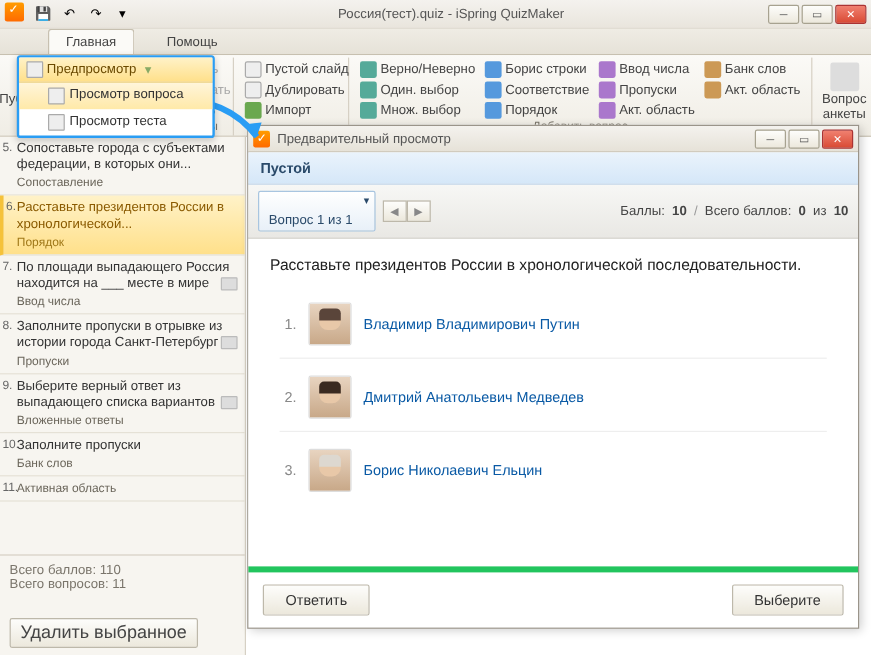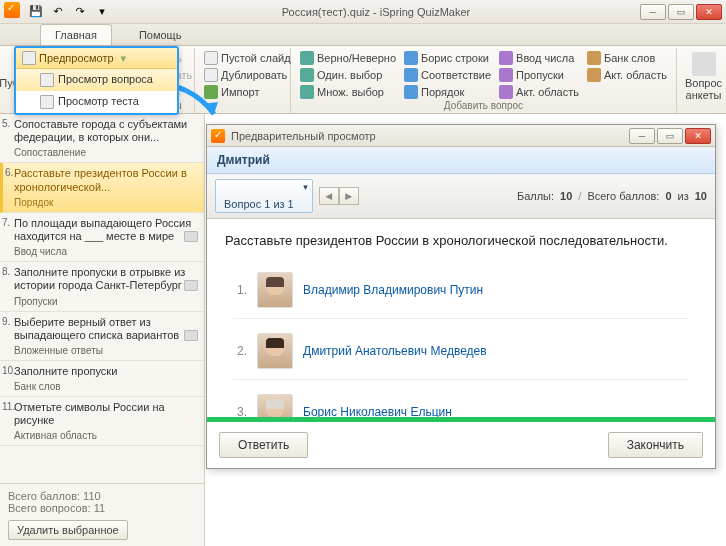--- a/index.html
+++ b/index.html
@@ -33,31 +33,31 @@
 .qlist{flex:1;overflow:hidden}
 .qitem{padding:4px 6px 4px 14px;border-bottom:1px solid #e5e1d6;font-size:11px;color:#333;position:relative}
 .qitem .num{position:absolute;left:2px;top:4px;color:#666;font-size:10px}
 .qitem .qtext{color:#333;line-height:1.2;display:block;margin-bottom:2px}
 .qitem .qtype{color:#6b665b;font-size:10px}
 .qitem .thumb{position:absolute;right:6px;top:18px;width:14px;height:11px;background:#ddd;border:1px solid #bbb;border-radius:1px}
 .qitem.active{background:linear-gradient(#fff2c8,#ffe08a);border-left:3px solid #f5c23a;padding-left:11px}
 .qitem.active .qtext{color:#8a5a00}
 .qitem.active .qtype{color:#a07818}
 .sidebar-footer{padding:6px 8px;border-top:1px solid #d6d0c4;font-size:10px;color:#7a756b}
-.del-btn{margin-top:6px;padding:3px 8px;border:1px solid #bdb8aa;background:linear-gradient(#fdfdfb,#ece8dc);border-radius:2px;font-size:11px;color:#444}
+.del-btn{margin-top:22px;padding:3px 8px;border:1px solid #bdb8aa;background:linear-gradient(#fdfdfb,#ece8dc);border-radius:2px;font-size:15px;color:#444}
 
 .dropdown-open{position:absolute;top:46px;left:14px;z-index:5;border:2px solid #2a9df4;border-radius:3px;background:#fff;box-shadow:0 2px 6px rgba(0,0,0,.2)}
 .dd-head{display:flex;align-items:center;gap:3px;padding:3px 6px;background:linear-gradient(#fff2c8,#ffe08a);border-bottom:1px solid #e8c96a;font-size:10px;color:#6b4a00}
 .dd-item{display:flex;align-items:flex-start;gap:4px;padding:4px 24px;font-size:11px;color:#333}
 .dd-item.hl{background:linear-gradient(#fff5da,#ffe9a8)}
 .dd-icon{width:14px;height:14px;border:1px solid #aaa;border-radius:1px;background:#eee}
 
 .arrow{position:absolute;top:66px;left:106px;z-index:4;pointer-events:none}
 
-.preview-win{position:absolute;top:124px;left:206px;width:510px;height:345px;border:1px solid #9a948a;background:#fff;box-shadow:2px 2px 8px rgba(0,0,0,.2);z-index:3}
+.preview-win{position:absolute;top:104px;left:206px;width:510px;height:420px;border:1px solid #9a948a;background:#fff;box-shadow:2px 2px 8px rgba(0,0,0,.2);z-index:3}
 .pv-title{height:22px;background:linear-gradient(#f4f2ee,#e6e2d8);display:flex;align-items:center;padding:0 4px;border-bottom:1px solid #c7c0b0}
 .pv-title .app-logo{width:14px;height:14px}
 .pv-title-text{flex:1;color:#555;margin-left:2px}
 .pv-body{height:calc(100% - 22px);display:flex;flex-direction:column}
 .pv-head{background:linear-gradient(#eaf3fc,#d5e7f8);border-bottom:1px solid #b8cfe5;padding:6px 10px;font-size:12px;font-weight:bold;color:#2a4a6a}
 .pv-toolbar{background:linear-gradient(#f7f7f5,#e9e8e4);border-bottom:1px solid #c9c6bd;padding:5px 8px;display:flex;align-items:center;gap:6px;font-size:11px;color:#444}
 .pv-drop{border:1px solid #a8c5e0;background:linear-gradient(#fff,#e8f0f8);padding:18px 18px 2px 8px;border-radius:2px;color:#2a4a6a;position:relative}
 .pv-drop::after{content:"▾";position:absolute;right:4px;top:2px;color:#2a4a6a;font-size:9px}
 .pv-nav{display:flex}
 .pv-navbtn{width:20px;height:18px;border:1px solid #bdb8aa;background:linear-gradient(#fdfdfb,#ece8dc);display:flex;align-items:center;justify-content:center;color:#888;font-size:9px}
@@ -226,21 +226,21 @@
 
 <div class="content">
   <div class="sidebar">
     <div class="qlist" id="qlist">
         <div class="qitem"><span class="num">5.</span><span class="qtext">Сопоставьте города с субъектами федерации, в которых они...</span><span class="qtype">Сопоставление</span></div>
         <div class="qitem active"><span class="num">6.</span><span class="qtext">Расставьте президентов России в хронологической...</span><span class="qtype">Порядок</span></div>
         <div class="qitem"><span class="num">7.</span><span class="qtext">По площади выпадающего Россия находится на ___ месте в мире</span><span class="qtype">Ввод числа</span><span class="thumb"></span></div>
         <div class="qitem"><span class="num">8.</span><span class="qtext">Заполните пропуски в отрывке из истории города Санкт-Петербург</span><span class="qtype">Пропуски</span><span class="thumb"></span></div>
         <div class="qitem"><span class="num">9.</span><span class="qtext">Выберите верный ответ из выпадающего списка вариантов</span><span class="qtype">Вложенные ответы</span><span class="thumb"></span></div>
         <div class="qitem"><span class="num">10.</span><span class="qtext">Заполните пропуски</span><span class="qtype">Банк слов</span></div>
-        <div class="qitem"><span class="num">11.</span><span class="qtext">Отметьте символы России на рисунке</span><span class="qtype">Активная область</span></div>
+        <div class="qitem"><span class="num">11.</span><span class="qtype">Активная область</span></div>
       </div>
     <div class="sidebar-footer">
       <div>Всего баллов: 110</div>
       <div>Всего вопросов: 11</div>
       <button class="del-btn">Удалить выбранное</button>
     </div>
   </div>
 </div>
 
 <div class="dropdown-open">
@@ -270,21 +270,21 @@
   <div class="pv-title">
     <div class="app-logo"></div>
     <div class="pv-title-text">Предварительный просмотр</div>
     <div class="winbtns">
       <div class="winbtn">─</div>
       <div class="winbtn">▭</div>
       <div class="winbtn close">✕</div>
     </div>
   </div>
   <div class="pv-body">
-    <div class="pv-head">Дмитрий</div>
+    <div class="pv-head">Пустой</div>
     <div class="pv-toolbar">
       <div class="pv-drop">Вопрос 1 из 1</div>
       <div class="pv-nav">
         <div class="pv-navbtn">◀</div>
         <div class="pv-navbtn">▶</div>
       </div>
       <div style="flex:1"></div>
       <span>Баллы:</span>
       <b>10</b>
       <span style="color:#999">/</span>
@@ -308,16 +308,16 @@
           </div>
           <div class="ans">
             <span class="ans-num">3.</span>
             <span class="ans-img p3"></span>
             <span class="ans-name">Борис Николаевич Ельцин</span>
           </div>
         </div>
     </div>
     <div class="pv-footer">
       <button class="pv-btn">Ответить</button>
-      <button class="pv-btn">Закончить</button>
+      <button class="pv-btn">Выберите</button>
     </div>
   </div>
 </div>
 
 </body></html>

